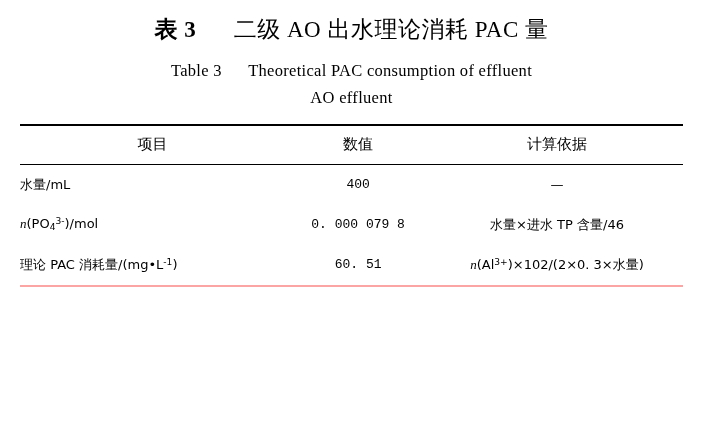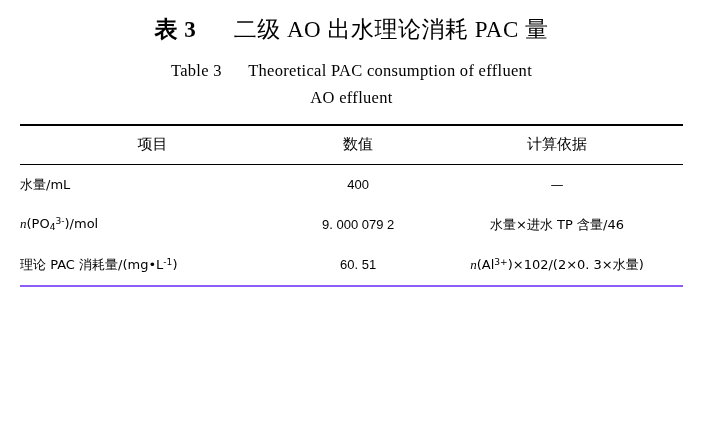--- a/index.html
+++ b/index.html
@@ -68,34 +68,34 @@
     padding: 11px 0 11px 0;
     vertical-align: middle;
   }
   .rule-top {
     border-top: 2px solid #000;
   }
   .rule-mid {
     border-top: 1px solid #000;
   }
   .rule-bottom {
-    border-bottom: 2px solid #8b5cf6;
+    border-bottom: 2px solid #fca5a5;
   }
   .col-item { width: 40%; }
   .col-value { width: 22%; }
   .col-basis { width: 38%; }
 
   td.item {
     text-align: left;
     padding-left: 16px;
     font-family: "DejaVu Sans", sans-serif;
   }
   td.value {
     text-align: center;
-    font-family: Liberation Sans, sans-serif;
+    font-family: Liberation Mono, monospace;
   }
   td.basis {
     text-align: center;
     font-family: "DejaVu Sans", sans-serif;
     font-size: 14.5px;
   }
   .mi { font-family: "Liberation Serif", serif; font-style: italic; }
   sub { font-size: 70%; vertical-align: -0.25em; }
   sup { font-size: 70%; vertical-align: 0.45em; }
 </style>
@@ -131,21 +131,21 @@
       </tr>
     </thead>
     <tbody>
       <tr class="rule-mid">
         <td class="item rule-mid">水量/mL</td>
         <td class="value rule-mid">400</td>
         <td class="basis rule-mid">—</td>
       </tr>
       <tr>
         <td class="item"><span class="mi">n</span>(PO<sub>4</sub><sup>3-</sup>)/mol</td>
-        <td class="value">9. 000 079 2</td>
+        <td class="value">0. 000 079 8</td>
         <td class="basis">水量×进水 TP 含量/46</td>
       </tr>
       <tr class="rule-bottom">
         <td class="item rule-bottom">理论 PAC 消耗量/(mg•L<sup>-1</sup>)</td>
         <td class="value rule-bottom">60. 51</td>
         <td class="basis rule-bottom"><span class="mi">n</span>(Al<sup>3+</sup>)×102/(2×0. 3×水量)</td>
       </tr>
     </tbody>
   </table>
 

